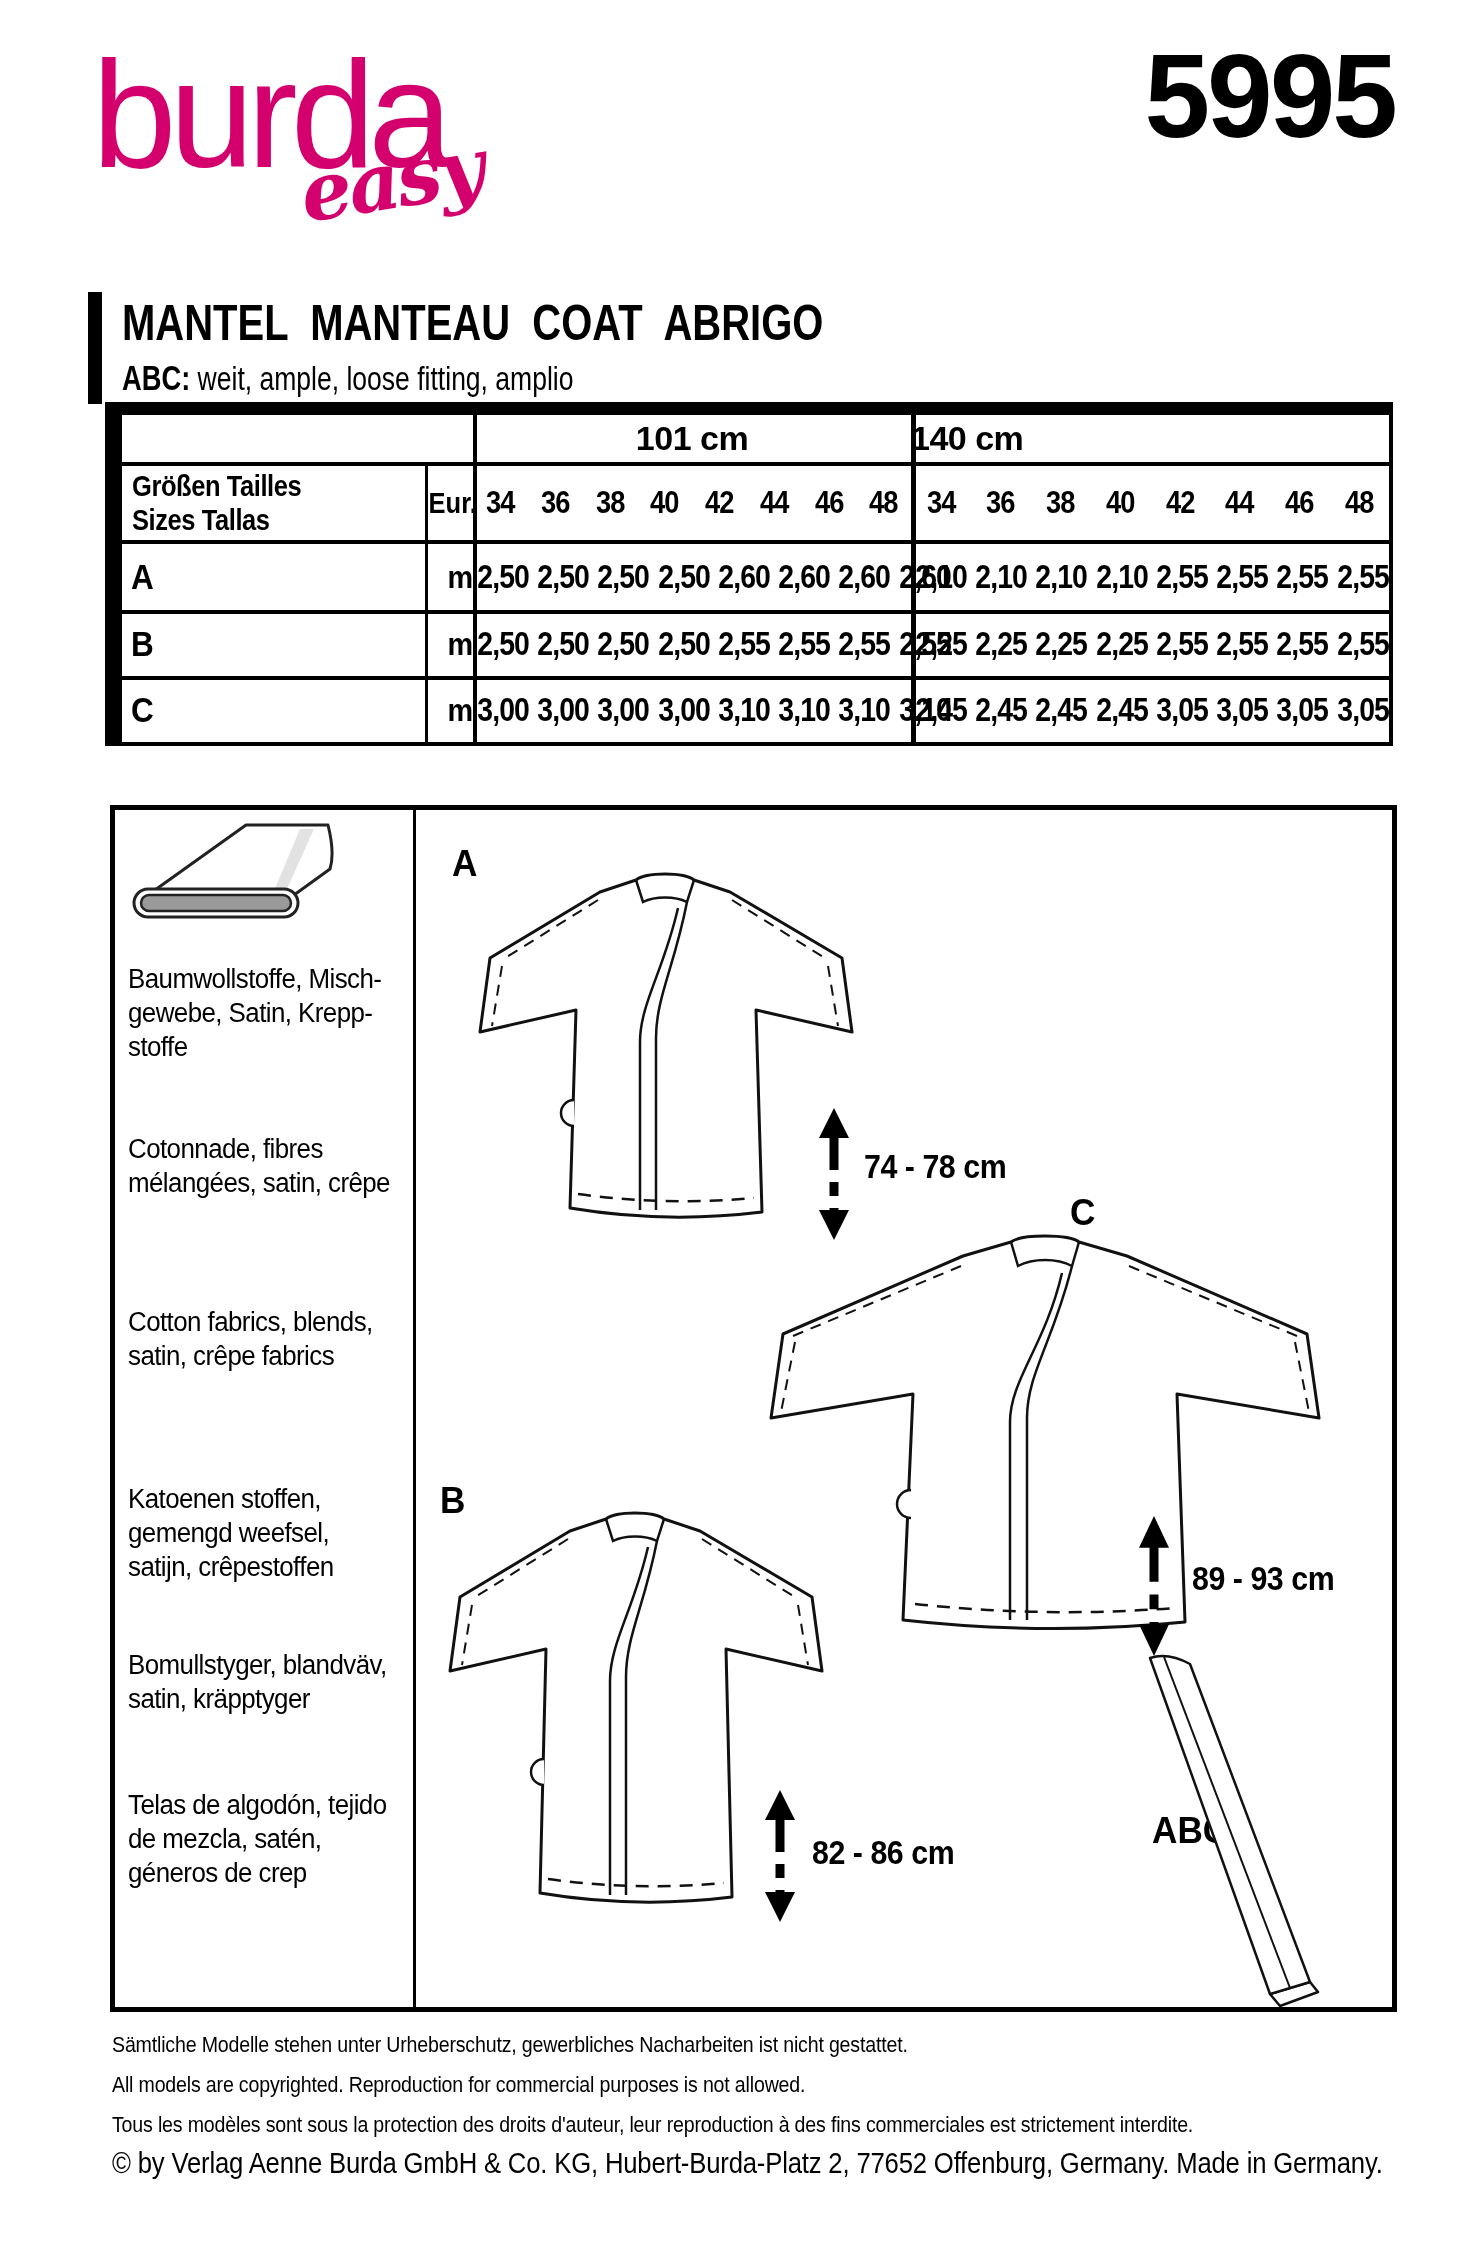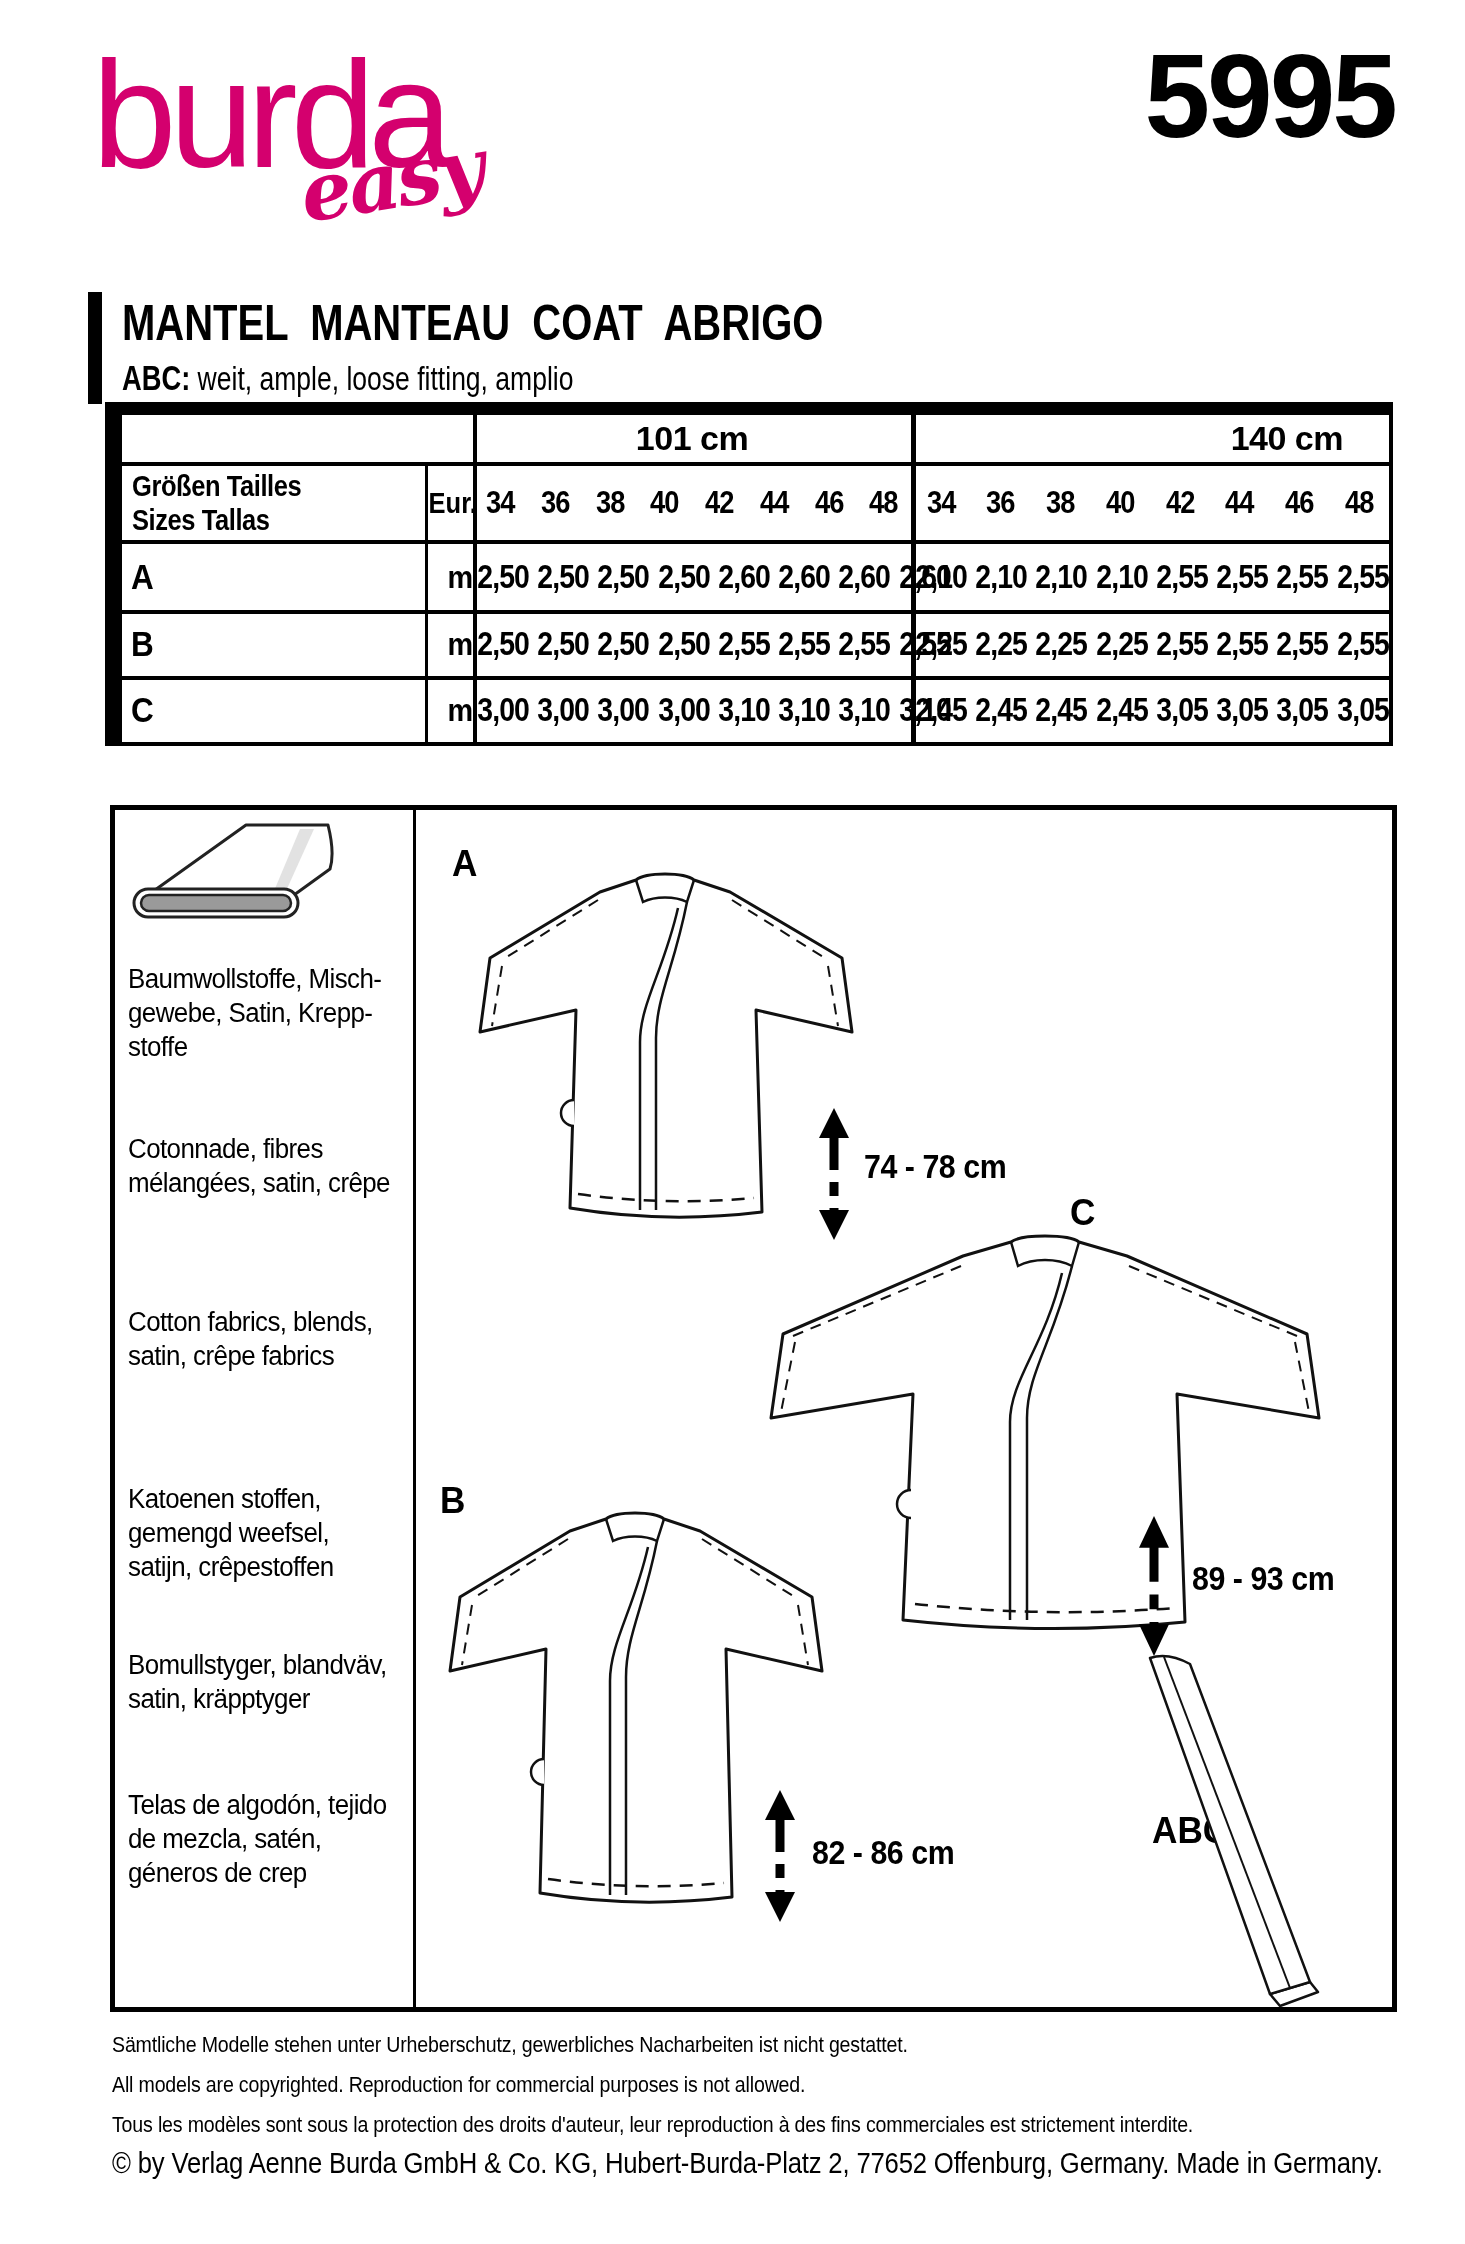--- a/index.html
+++ b/index.html
@@ -62,21 +62,21 @@
   <div class="line" style="left:105px;top:742px;width:1288px;height:4px;"></div>
   <div class="line" style="left:105px;top:402px;width:17px;height:344px;"></div>
   <div class="line" style="left:425px;top:462px;width:3px;height:284px;"></div>
   <div class="line" style="left:473px;top:402px;width:4px;height:344px;"></div>
   <div class="line" style="left:911px;top:402px;width:5px;height:344px;"></div>
   <div class="line" style="left:1389px;top:402px;width:4px;height:344px;"></div>
 
   <div class="trow" style="top:415px;height:47px;">
     <div style="width:351px;"></div>
     <div class="whdr" style="width:438px;text-align:center;">101 cm</div>
-    <div class="whdr" style="width:432px;text-align:right;">140 cm</div>
+    <div class="whdr" style="width:432px;text-align:left;">140 cm</div>
   </div>
 
   <div class="trow" style="top:466px;height:74px;">
     <div class="c-label">
       <div class="glabel">Größen  Tailles</div>
       <div class="glabel">Sizes  Tallas</div>
     </div>
     <div class="c-eur eur">Eur.</div>
     <div class="c-g1">
         <div><span class="sz" style="display: inline-block;">34</span></div>

